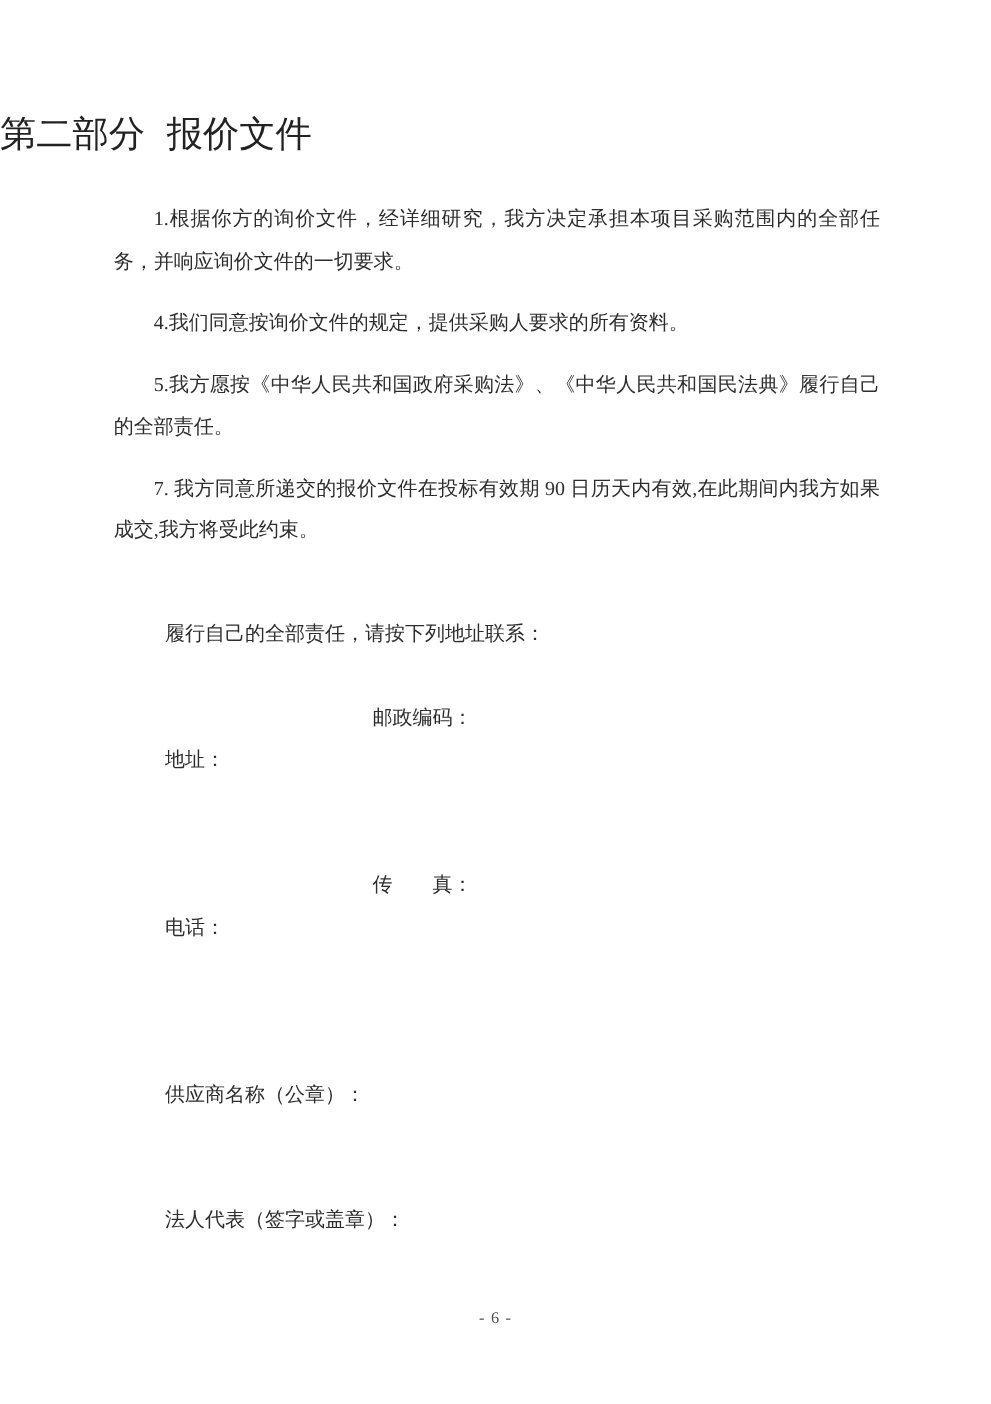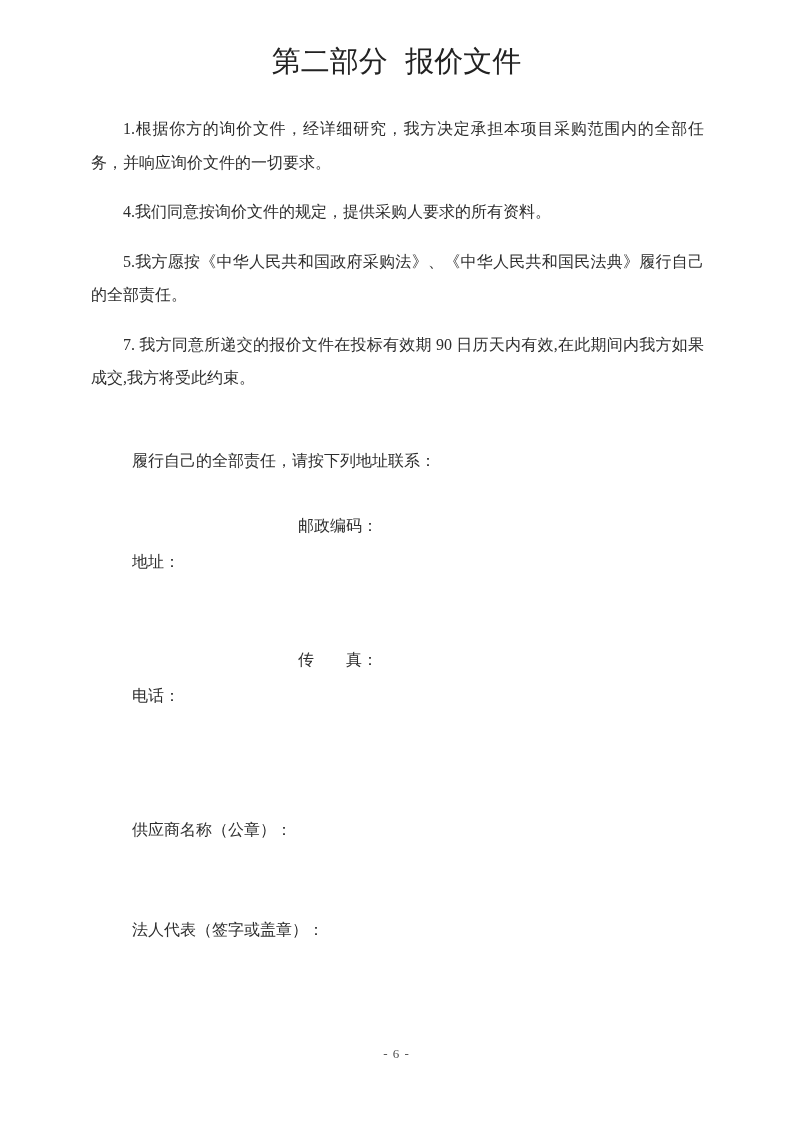--- a/index.html
+++ b/index.html
@@ -11,22 +11,21 @@
     position: relative;
     width: 793px;
     height: 1123px;
     background: #ffffff;
     overflow: hidden;
     font-family: "Liberation Serif", "DejaVu Serif", serif;
     color: #2d2d2d;
   }
   .doc-title {
     margin: 0 0 30px 0;
-    padding-top: 40px;
-    text-align: center;
+    padding-top: 87px;
     font-size: 29px;
     font-weight: 400;
     line-height: 42px;
     word-spacing: 0.35em;
     white-space: pre-wrap;
     color: #222222;
   }
   .content {
     margin: 0 73px 0 75px;
     font-size: 16px;
@@ -41,21 +40,20 @@
   .row {
     position: relative;
     padding-left: 33px;
     white-space: pre-wrap;
   }
   .row .c2 {
     position: absolute;
     left: 223px;
     top: 0;
     white-space: pre-wrap;
-    font-family: Liberation Mono, monospace;
   }
   .page-footer {
     position: absolute;
     left: 0;
     top: 1045px;
     width: 100%;
     text-align: center;
     font-size: 13px;
     line-height: 17px;
     color: #4f4f4f;

